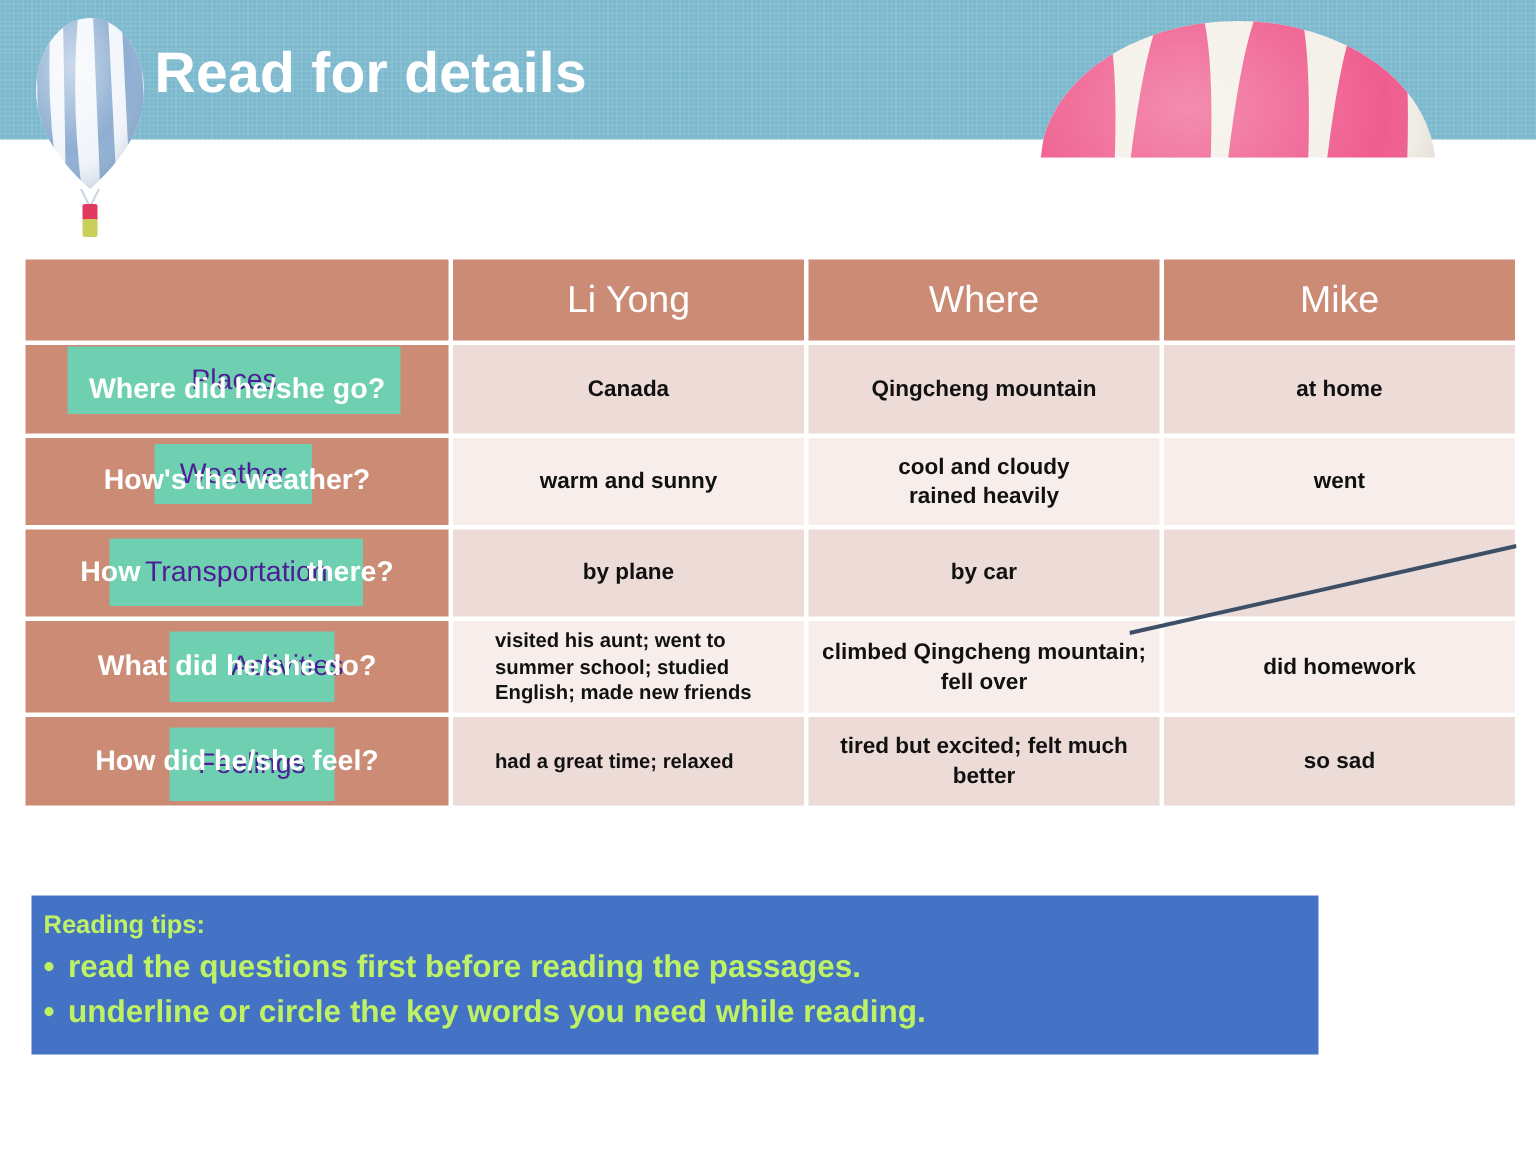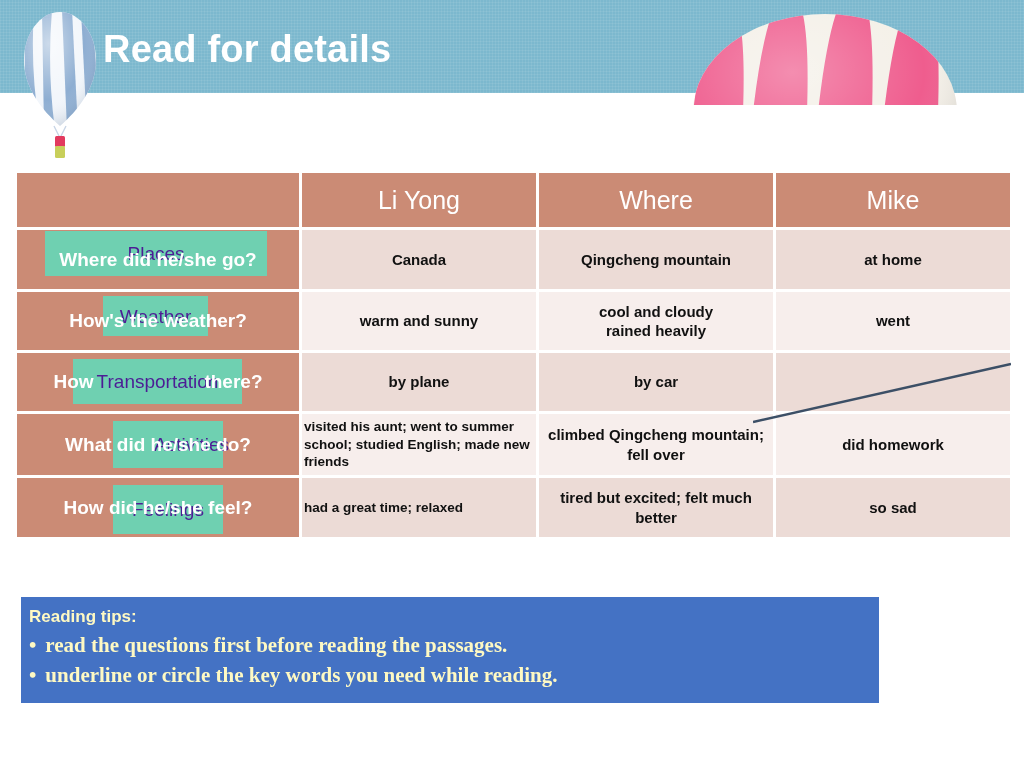--- a/index.html
+++ b/index.html
@@ -96,21 +96,21 @@
   td.acell {
     color: #111111;
     font-size: 15px;
     font-weight: bold;
     line-height: 1.28;
     padding: 4px 6px;
   }
   td.acell.small {
     font-size: 13.5px;
     text-align: left;
-    padding-left: 2px;
+    padding-left: 28px;
     line-height: 1.3;
     margin-left: 16px;
   }
   tr.shade-a td.acell { background: #ecdbd6; }
   tr.shade-b td.acell { background: #f7eeec; }
 
   .row1 td { height: 59px; }
   .row2 td { height: 58px; }
   .row3 td { height: 58px; }
   .row4 td { height: 61px; }
@@ -158,33 +158,32 @@
   
   .tips {
     position: absolute;
     left: 21px;
     top: 597px;
     width: 858px;
     height: 106px;
     background: #4472c4;
     box-sizing: border-box;
     padding: 8px 0 0 8px;
-    color: #fef9c3;
+    color: #bef264;
   }
   .tips-title {
     font-size: 17px;
     font-weight: bold;
     line-height: 1.45;
   }
   .tips-item {
     font-size: 21px;
     font-weight: bold;
     line-height: 1.45;
     white-space: nowrap;
-    font-family: Liberation Serif, serif;
   }
   .tips-item .bullet { margin-right: 9px; }
 </style>
 </head>
 <body>
 
 <div class="banner">
   <div class="banner-title">Read for details</div>
 </div>
 

